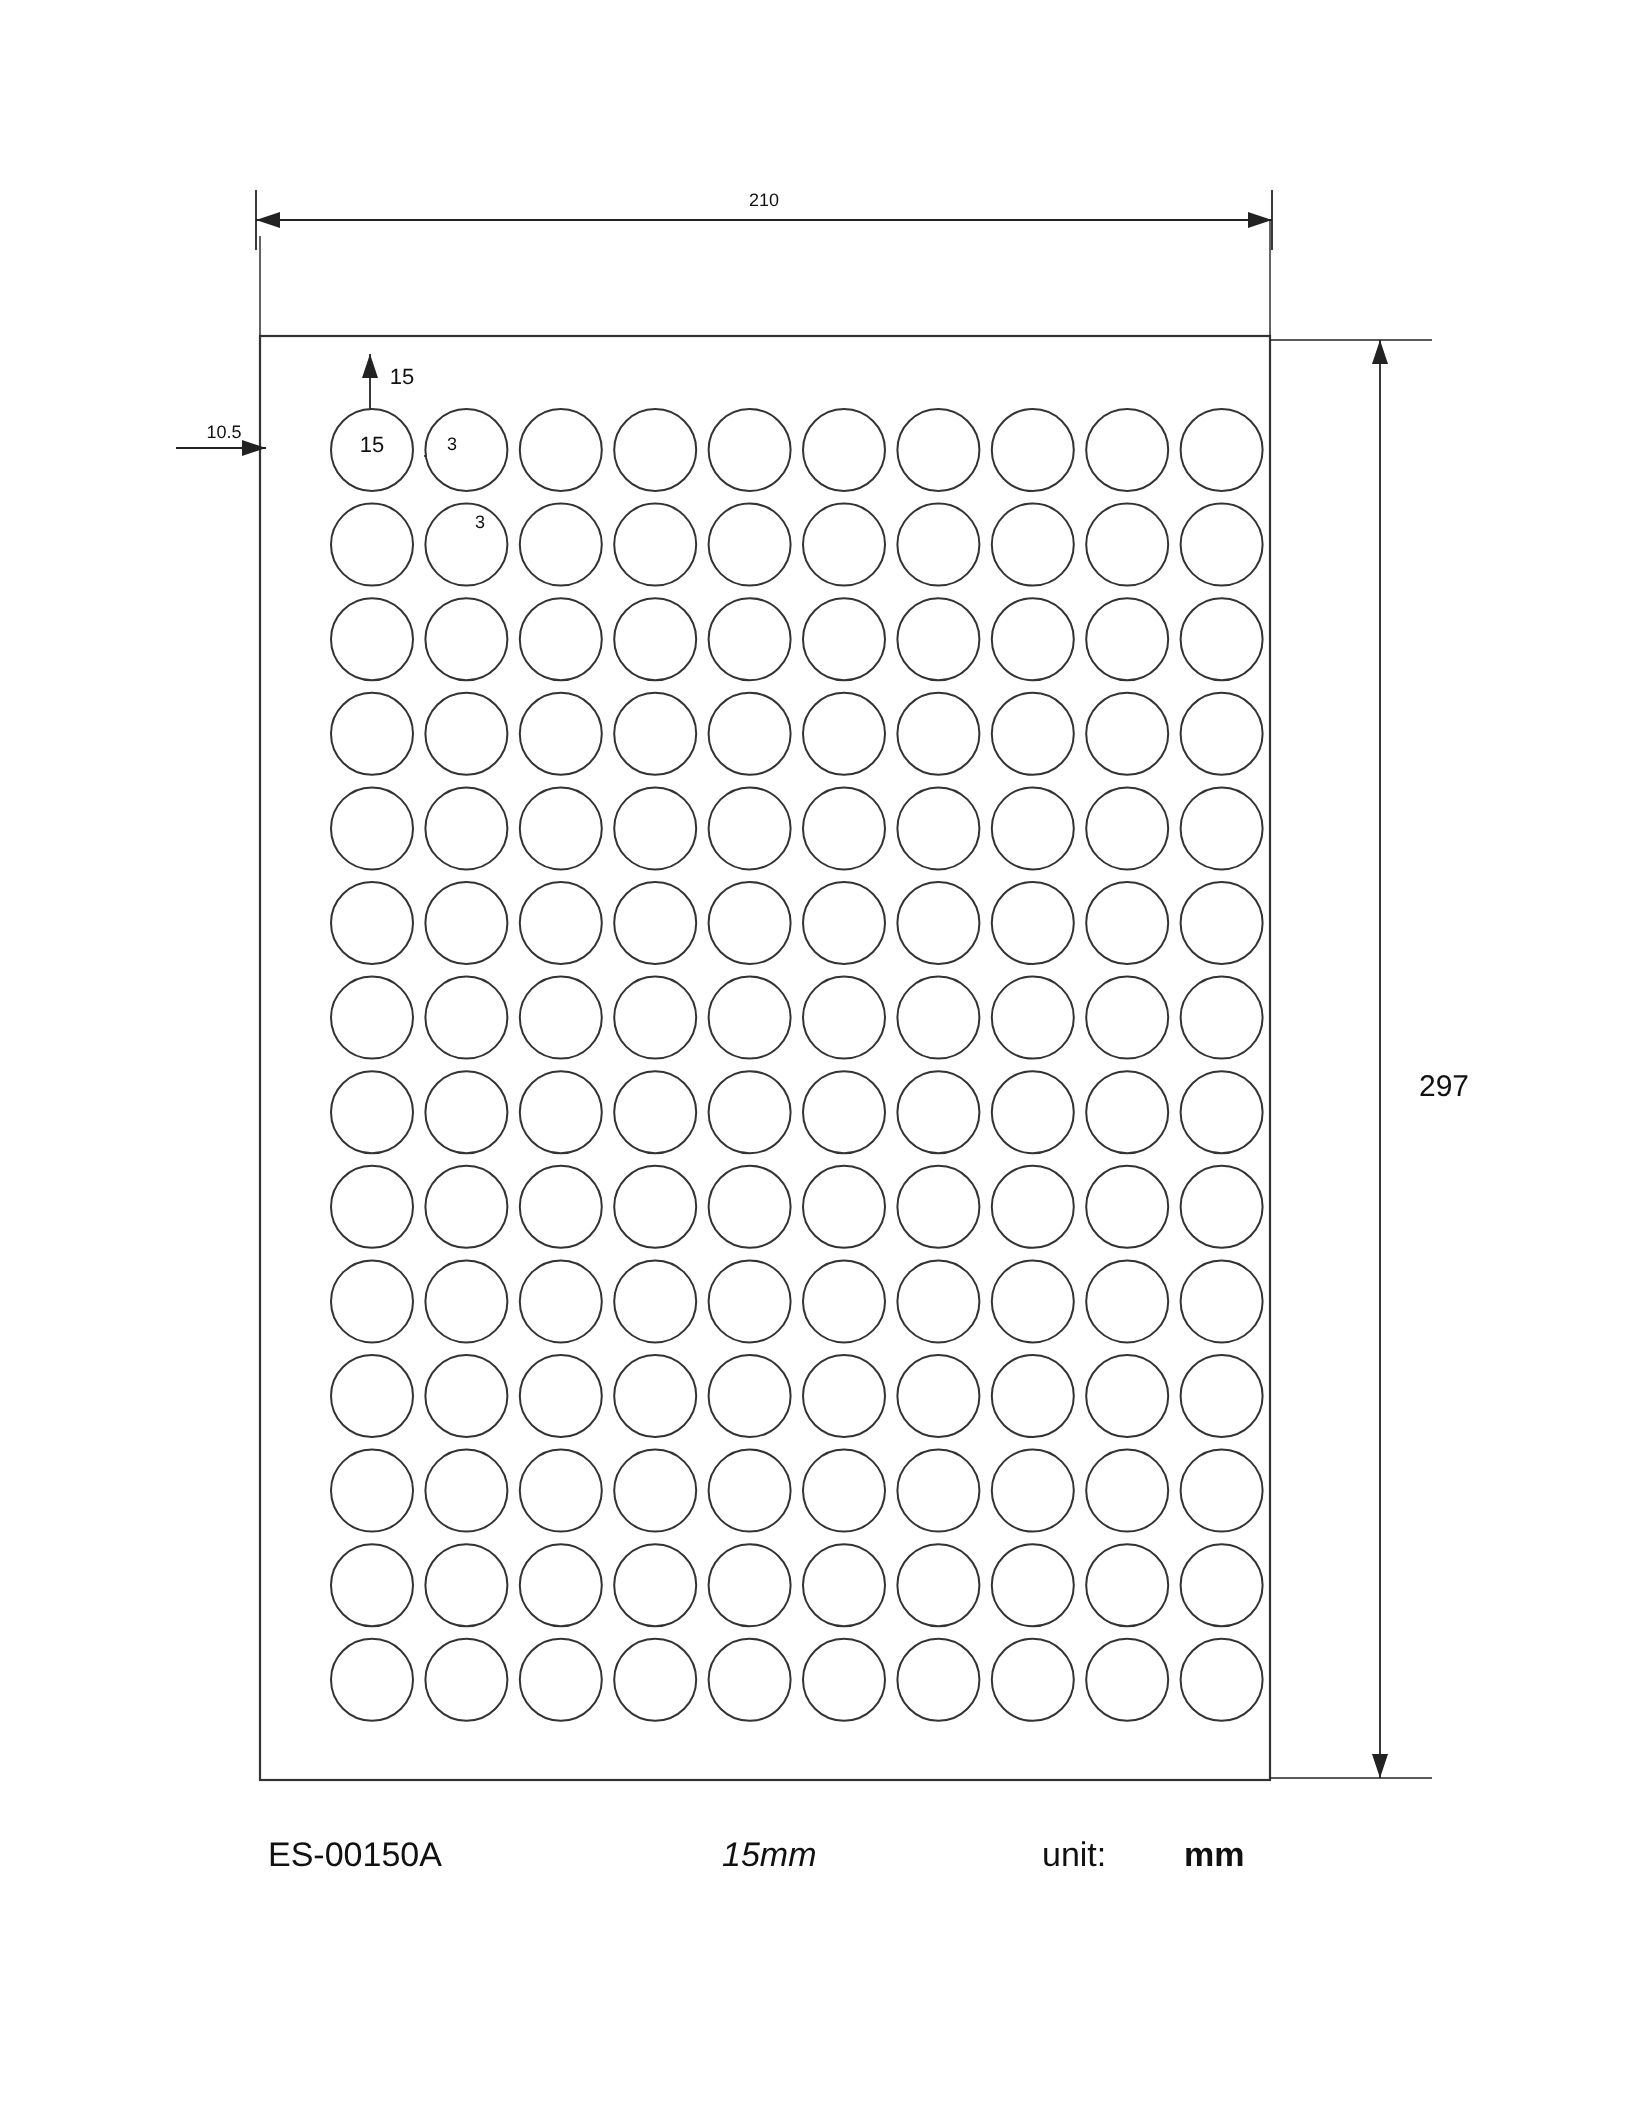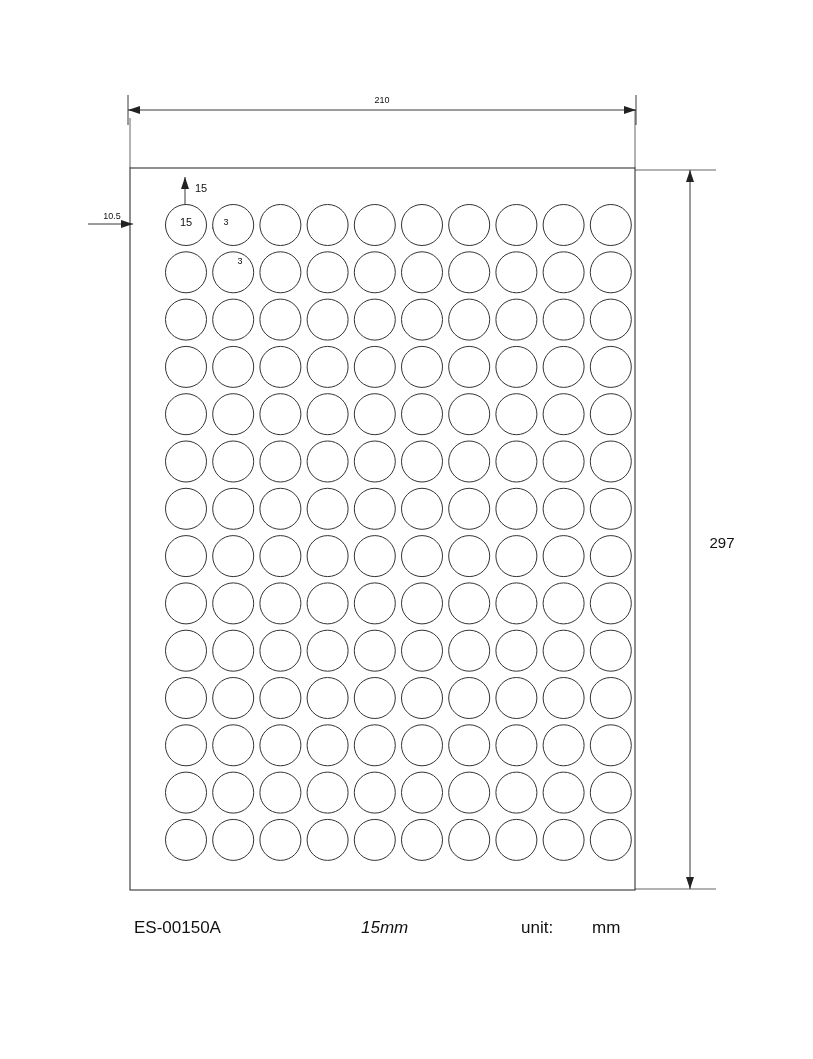--- a/index.html
+++ b/index.html
@@ -38,21 +38,21 @@
   .footer-item {
     position: absolute;
     font-family: "Liberation Sans", sans-serif;
     font-size: 17px;
     color: #111111;
     white-space: nowrap;
   }
   .f-code  { left: 134px; top: 0px; }
   .f-size  { left: 361px; top: 0px; font-style: italic; }
   .f-unitlabel { left: 521px; top: 0px; }
-  .f-unitval { left: 592px; top: 0px; }
+  .f-unitval { left: 592px; top: 0px; font-weight: bold; }
 </style>
 </head>
 <body>
 
 <div id="stage">
 
   <svg id="drawing" viewBox="0 0 813 1059">
 
     <rect x="130" y="168" width="505" height="722" fill="#ffffff" stroke="#333333" stroke-width="1.1"></rect>
 

